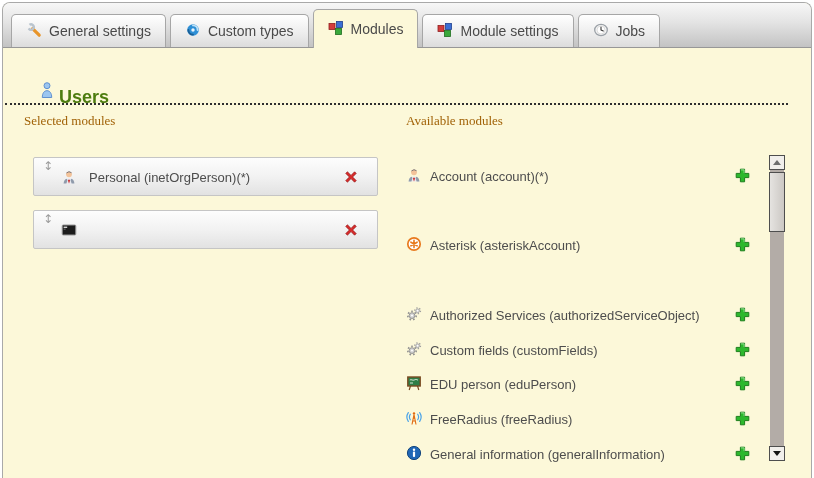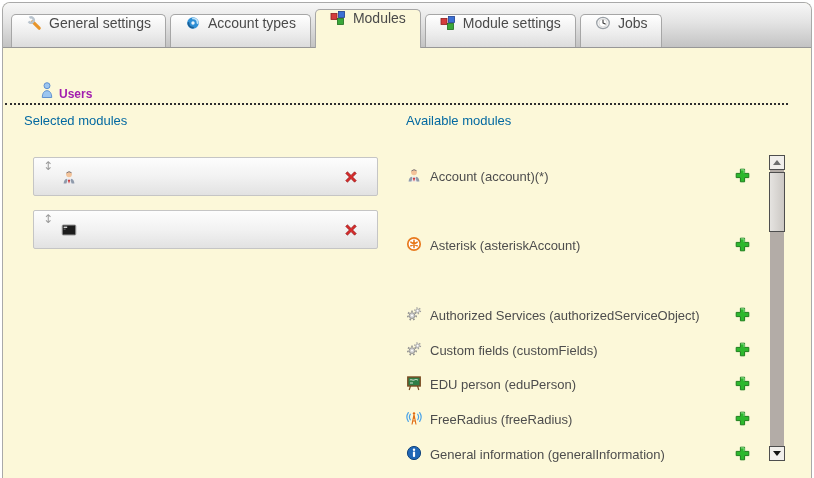--- a/index.html
+++ b/index.html
@@ -12,35 +12,35 @@
     background:#fcf8d9;border:1px solid #a9a9a9;border-bottom:none;
     border-radius:8px 8px 0 0;
   }
   .tabbar{
     position:absolute;left:0;top:0;right:0;height:45px;box-sizing:border-box;
     background:linear-gradient(#f7f7f7,#e3e3e3 45%,#c3c3c3);
     border-bottom:1px solid #979797;border-radius:7px 7px 0 0;
     display:flex;align-items:flex-end;padding-left:8px;
   }
   .tab{
-    display:flex;gap:7px;height:32px;padding:0 14px;
+    display:flex;align-items:center;gap:7px;height:32px;padding:0 14px;
     background:linear-gradient(#ffffff,#ececec 60%,#dcdcdc);
     border:1px solid #a6a6a6;border-bottom:none;border-radius:5px 5px 0 0;
     margin-right:4px;font-size:14px;color:#4a4a4a;cursor:pointer;white-space:nowrap;
   }
   .tab.active{
     height:38px;background:#fcf8d9;position:relative;z-index:2;margin-bottom:-1px;
   }
   .tab svg{flex:0 0 auto;}
 
   .users-icon{position:absolute;left:36px;top:78px;}
-  .users-title{position:absolute;left:56px;top:84px;font-size:12px;font-weight:bold;color:#a21caf;}
+  .users-title{position:absolute;left:56px;top:84px;font-size:18px;font-weight:bold;color:#4d7c0f;}
   .rule{position:absolute;left:2px;top:100px;width:783px;height:0;border-bottom:2px dotted #2e2e2e;}
 
-  .col-heading{position:absolute;font-size:13px;color:#0369a1;}
+  .col-heading{position:absolute;font-size:13px;color:#a16207;font-family:Liberation Serif, serif;}
   .sel-heading{left:21px;top:110px;}
   .avail-heading{left:403px;top:110px;}
 
   .sel-box{
     position:absolute;left:30px;width:345px;height:39px;box-sizing:border-box;
     border:1px solid #c5c5c5;border-radius:2px;
     background:linear-gradient(#fdfdfd,#f2f2f2 50%,#e2e2e2);
   }
   .drag-handle{position:absolute;left:9px;top:1px;font-family:"DejaVu Sans",sans-serif;font-size:12px;color:#9a9a9a;cursor:grab;}
   .sel-icon{position:absolute;left:27px;top:11px;}
@@ -81,21 +81,21 @@
 
     <div class="tab">
       <span>
         <svg width="16" height="16" viewBox="0 0 16 16">
           <circle cx="8" cy="8" r="5.8" fill="#2e8fd5"></circle>
           <path d="M8 3.4a4.6 4.6 0 0 1 4.6 4.6" stroke="#bfe2f8" stroke-width="1.9" fill="none" stroke-linecap="round"></path>
           <path d="M8 12.6A4.6 4.6 0 0 1 3.4 8" stroke="#1a5f96" stroke-width="1.9" fill="none" stroke-linecap="round"></path>
           <circle cx="8" cy="8" r="1.7" fill="#eaf5fd"></circle>
         </svg>
       </span>
-      <span>Account types</span>
+      <span>Custom types</span>
     </div>
 
     <div class="tab active">
       <span>
         <svg width="16" height="16" viewBox="0 0 16 16">
           <rect x="1" y="3.5" width="6" height="6" fill="#d43c3c" stroke="#8e1f1f" stroke-width="0.8"></rect>
           <rect x="8.5" y="1.5" width="6" height="6" fill="#3b6fd4" stroke="#1f3f8e" stroke-width="0.8"></rect>
           <rect x="7.5" y="8.5" width="6" height="6" fill="#3aa83a" stroke="#1f6e1f" stroke-width="0.8"></rect>
         </svg>
       </span>
@@ -142,20 +142,21 @@
     <span class="sel-icon">
       <svg width="16" height="16" viewBox="0 0 16 16">
         <circle cx="8" cy="5.3" r="2.9" fill="#f3c39a"></circle>
         <path d="M4.9 4.9a3.3 3.3 0 0 1 6.2-.3c-.9-.9-2-1.3-3.1-1.3s-2.3.5-3.1 1.6z" fill="#35455e"></path>
         <path d="M2.6 14.5c.3-3.2 2.1-4.9 5.4-4.9s5.1 1.7 5.4 4.9z" fill="#e9eaef"></path>
         <path d="M2.6 14.5c.2-2.6 1.3-4.2 3.2-4.7l.6 1.4-1 3.3z" fill="#909bab"></path>
         <path d="M13.4 14.5c-.2-2.6-1.3-4.2-3.2-4.7l-.6 1.4 1 3.3z" fill="#909bab"></path>
         <path d="M8 10.2l-1 1.3 1 3 1-3z" fill="#cc2222"></path>
       </svg>
     </span>
+    <span class="sel-label">Personal (inetOrgPerson)(*)</span>
     <span class="del-btn">
       <svg width="16" height="16" viewBox="0 0 16 16">
         <path d="M2.8 4.4 L4.4 2.8 L8 6.4 L11.6 2.8 L13.2 4.4 L9.6 8 L13.2 11.6 L11.6 13.2 L8 9.6 L4.4 13.2 L2.8 11.6 L6.4 8 Z" fill="#d92b2b" stroke="#8e1212" stroke-width="0.7" stroke-linejoin="round"></path>
       </svg>
     </span>
   </div>
 
   <div class="sel-box" style="top:207px">
     <span class="drag-handle">↕</span>
     <span class="sel-icon">

